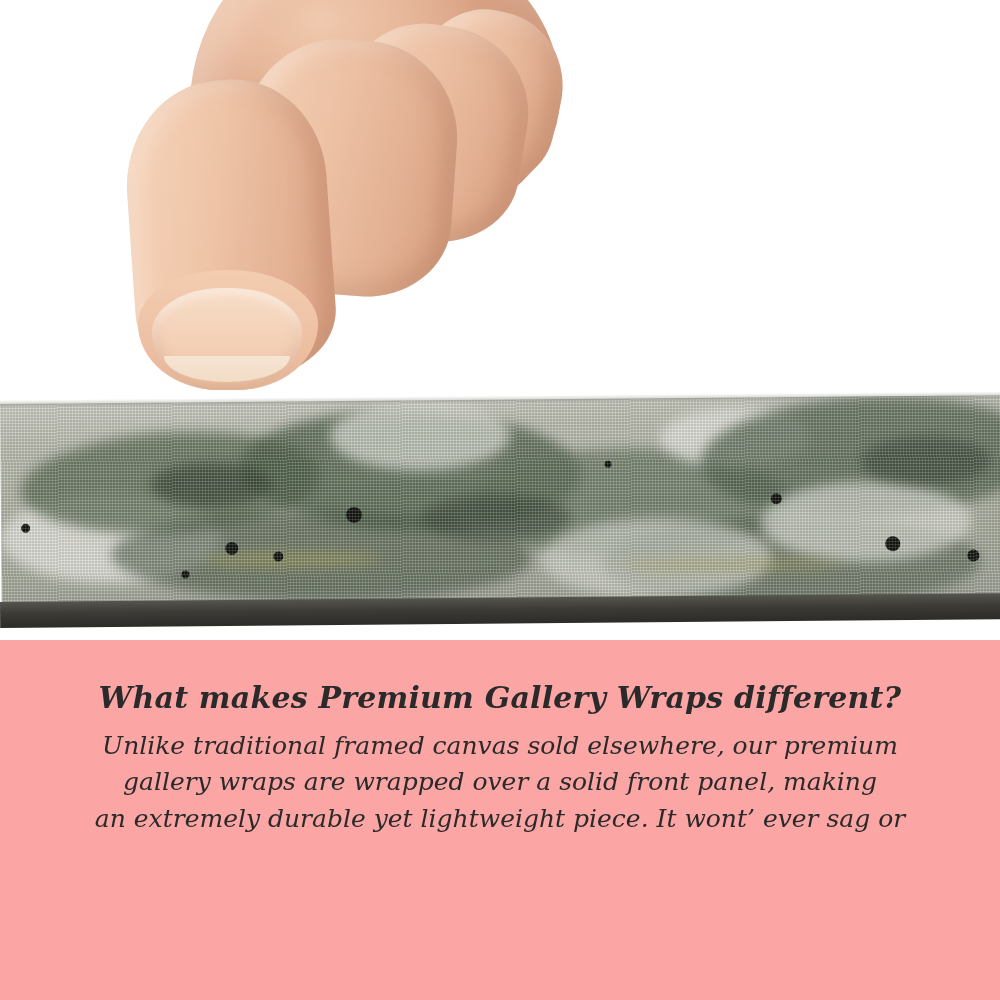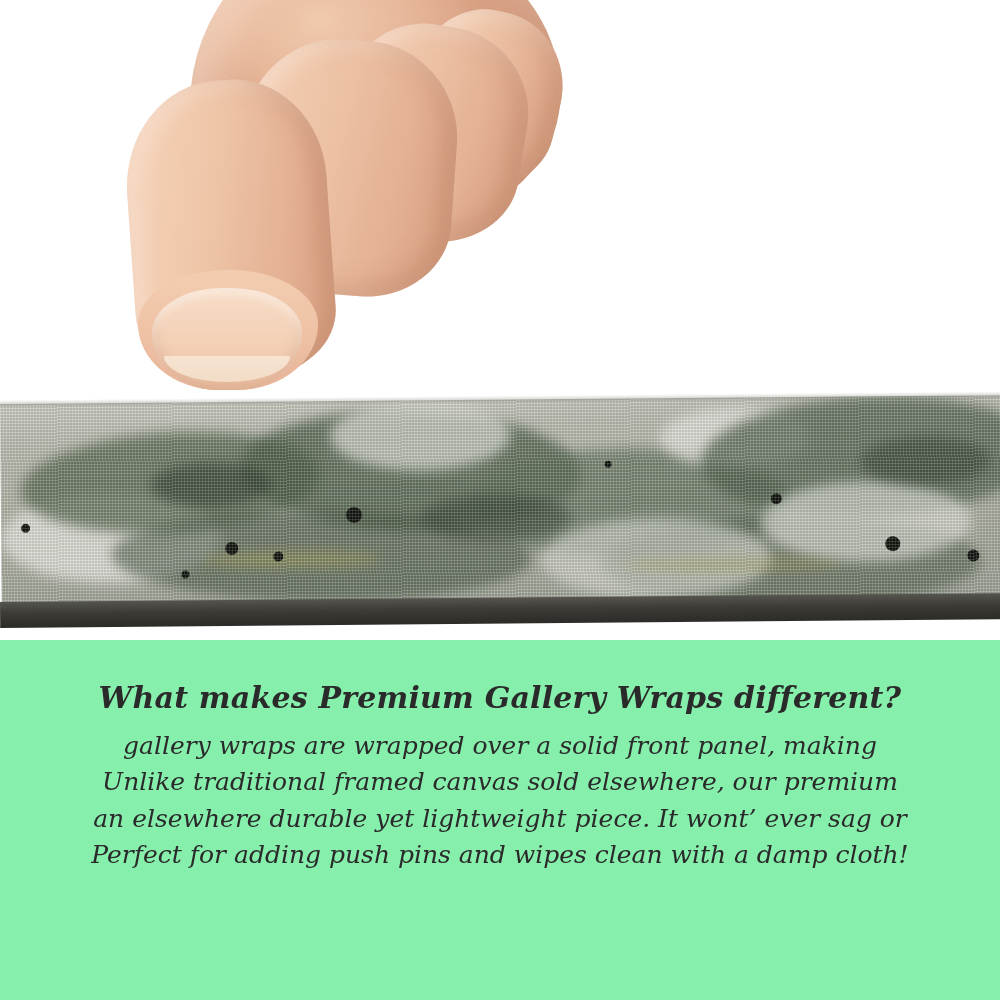--- a/index.html
+++ b/index.html
@@ -10,21 +10,21 @@
   body {
     width: 1000px;
     height: 1000px;
     font-family: "DejaVu Sans", sans-serif;
     overflow: hidden;
   }
   #page {
     position: relative;
     width: 1000px;
     height: 1000px;
-    background: #86efac;
+    background: #fca5a5;
     overflow: hidden;
   }
 
   
   .photo-area {
     position: absolute;
     left: 0;
     top: 0;
     width: 1000px;
     height: 640px;
@@ -289,20 +289,19 @@
       <div class="speck" style="left:20px; top:120px; width:9px; height:9px;"></div>
     </div>
 
     <div class="band-top-edge"></div>
     <div class="band-bottom-edge"></div>
   </div>
 
   <div class="caption">
     <div class="caption-heading">What makes Premium Gallery Wraps different?</div>
     <div class="caption-body">
+      <span class="line">Unlike traditional framed canvas sold elsewhere, our premium</span>
       <span class="line">gallery wraps are wrapped over a solid front panel, making</span>
-      <span class="line">Unlike traditional framed canvas sold elsewhere, our premium</span>
-      <span class="line">an elsewhere durable yet lightweight piece. It wont’ ever sag or</span>
-      <span class="line">Perfect for adding push pins and wipes clean with a damp cloth!</span>
+      <span class="line">an extremely durable yet lightweight piece. It wont’ ever sag or</span>
     </div>
   </div>
 
 </div>
 
 </body></html>

